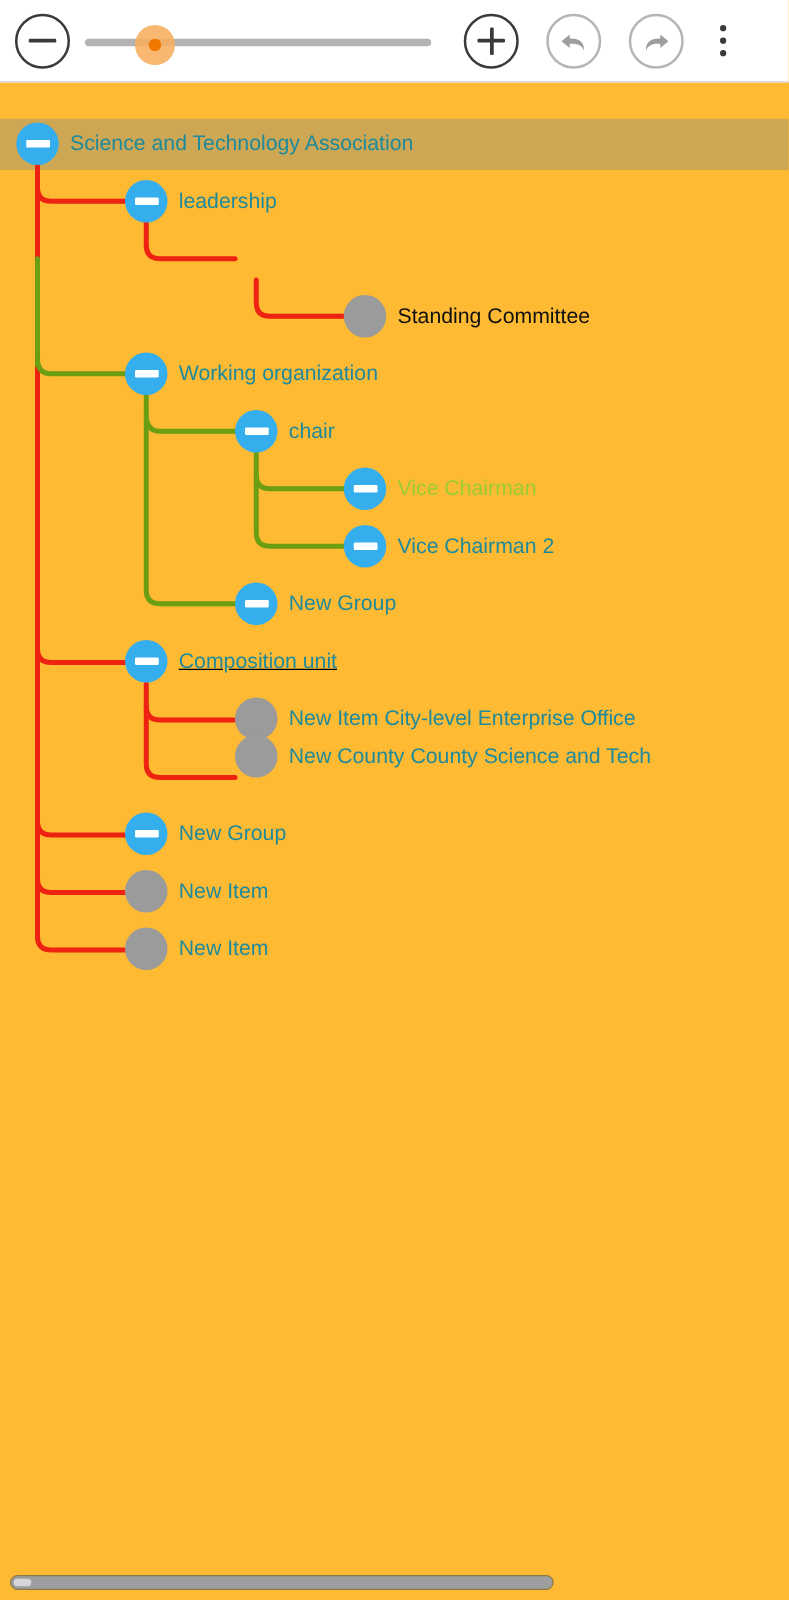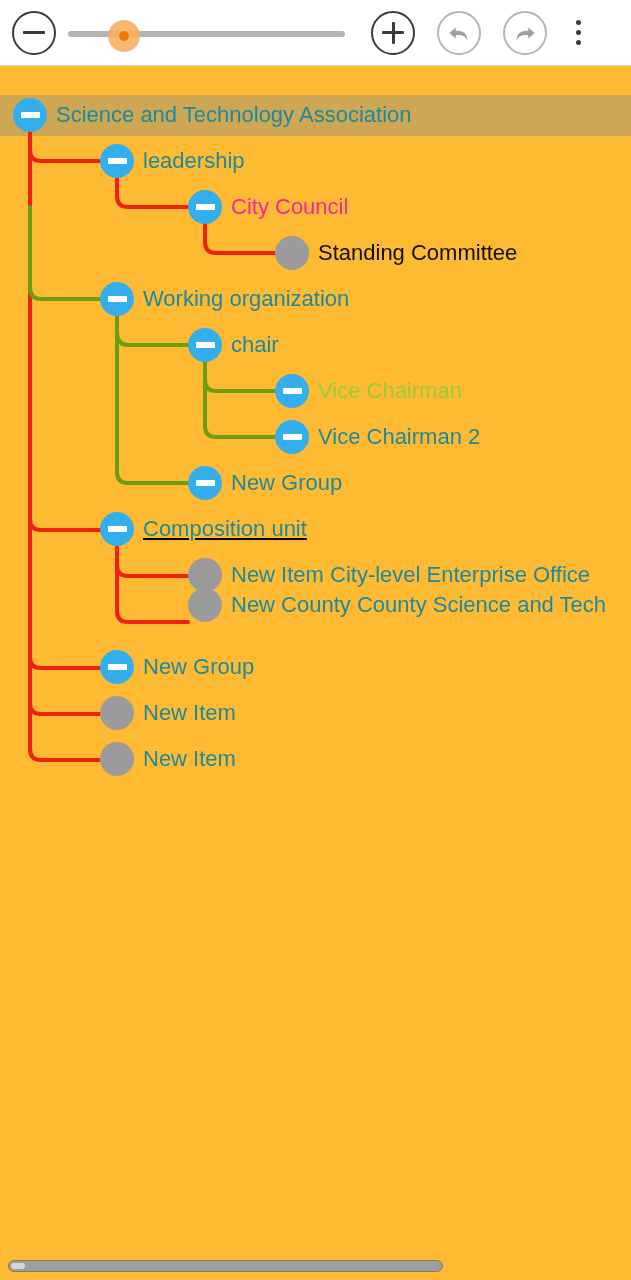--- a/index.html
+++ b/index.html
@@ -87,21 +87,21 @@
     display: flex; align-items: center; justify-content: center;
   }
   .bullet.group { background: #35AEEE; }
   .bullet.group::after {
     content: ""; display: block;
     width: 19px; height: 6px; background: #FFFFFF; border-radius: 1px;
   }
   .bullet.leaf { background: #9B9B9B; }
   .label {
     margin-left: 9px;
-    font-size: 22px;
+    font-size: 17px;
     line-height: 26px;
     color: #1E8A9B;
   }
   .label.magenta { color: #F5289B; }
   .label.black    { color: #101010; }
   .label.lime     { color: #9ACD32; }
 
   
   #hscroll-track {
     position: absolute; left: 8px; bottom: 8px;
@@ -212,24 +212,20 @@
   <div class="node" style="left:13px; top:31px;">
     <span class="bullet group"></span>
     <span class="label">Science and Technology Association</span>
   </div>
 
   <div class="node" style="left:100px; top:77px;">
     <span class="bullet group"></span>
     <span class="label">leadership</span>
   </div>
 
-  <div class="node" style="left:188px; top:123px;">
-    <span class="bullet group"></span>
-    <span class="label magenta">City Council</span>
-  </div>
 
   <div class="node" style="left:275px; top:169px;">
     <span class="bullet leaf"></span>
     <span class="label black">Standing Committee</span>
   </div>
 
   <div class="node" style="left:100px; top:215px;">
     <span class="bullet group"></span>
     <span class="label">Working organization</span>
   </div>

